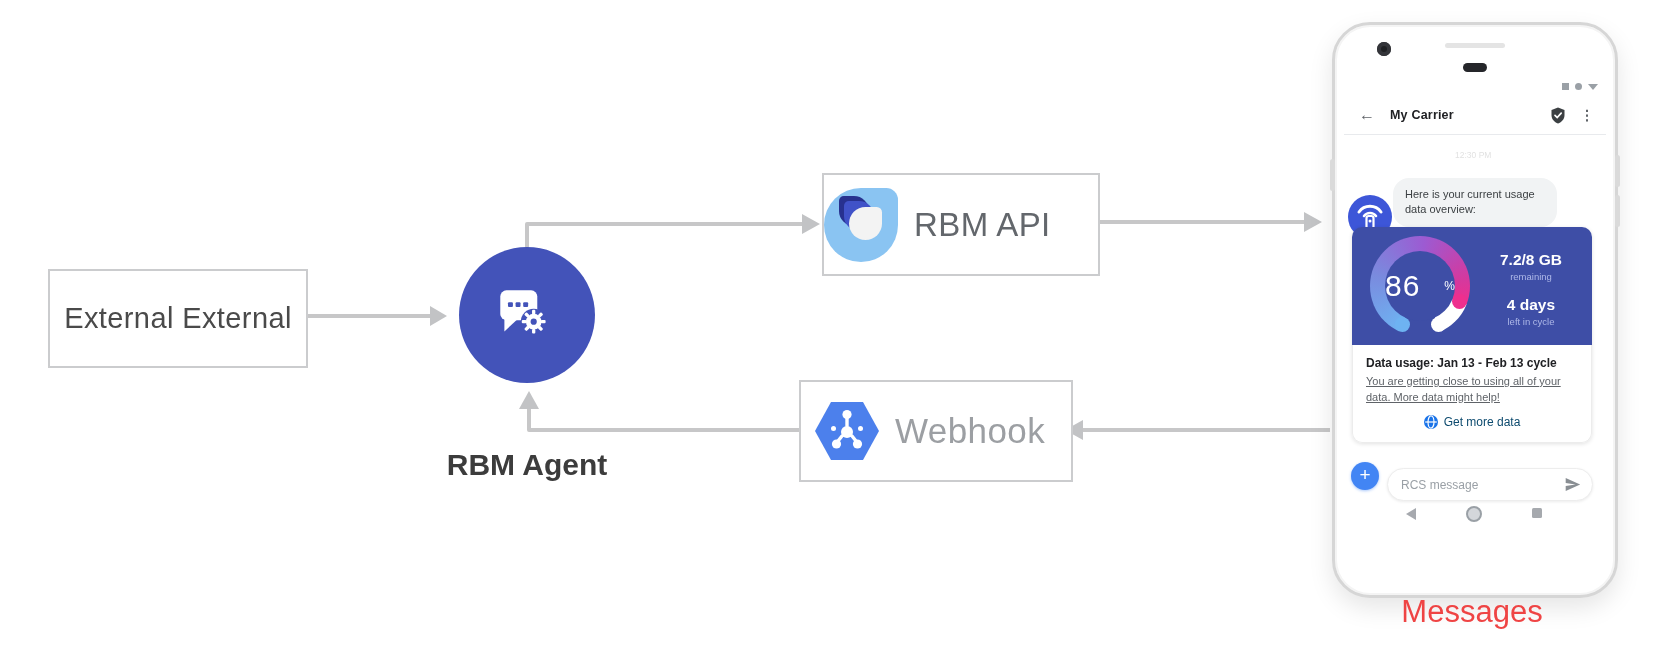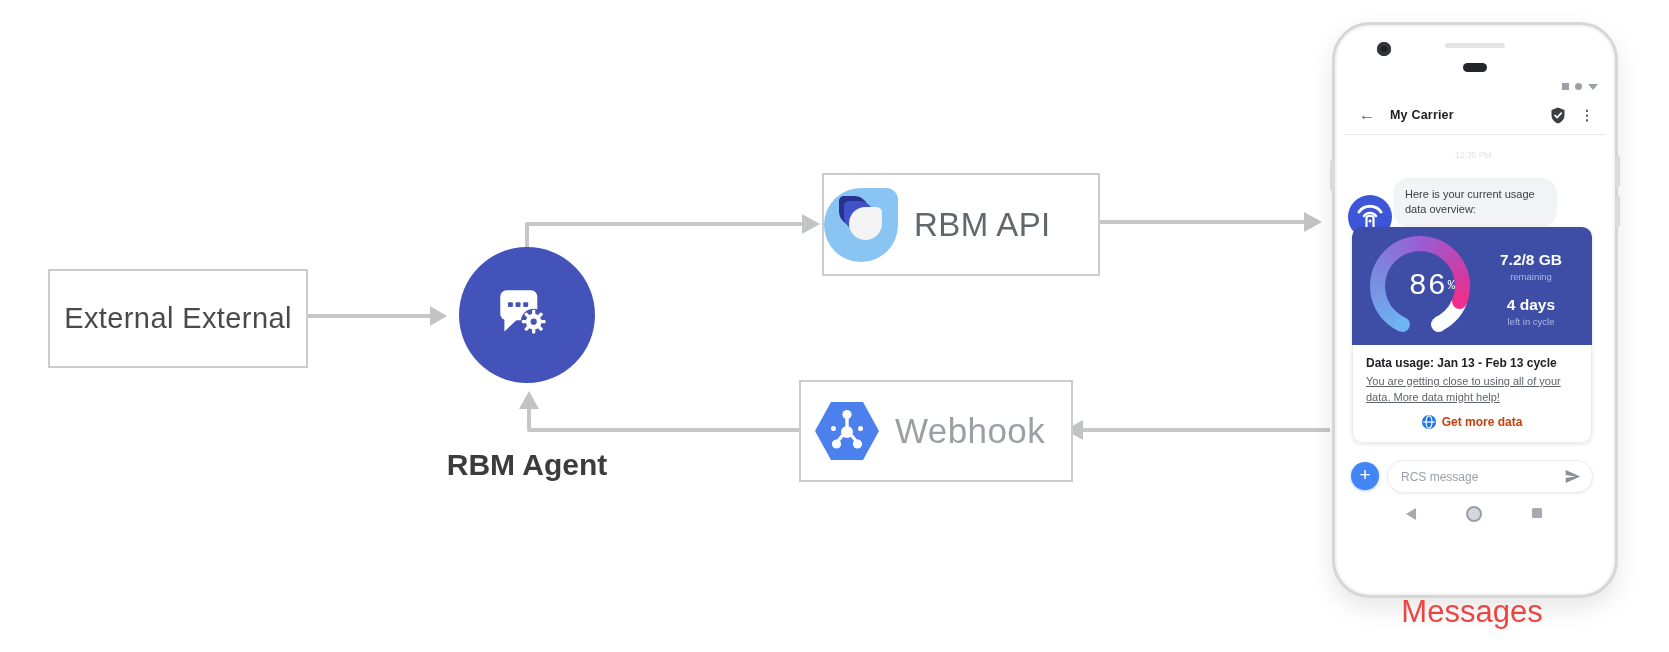--- a/index.html
+++ b/index.html
@@ -62,43 +62,43 @@
   .bubble{position:absolute;left:49px;top:100px;width:164px;box-sizing:border-box;background:#F1F3F4;
           border-radius:16px;padding:9px 12px;font-size:11px;line-height:1.4;color:#3C4043;}
 
   .usage-card{position:absolute;left:8px;top:149px;width:240px;border-radius:10px;
               box-shadow:0 1px 4px rgba(0,0,0,.12);}
   .hero{position:relative;width:240px;height:118px;background:#3E4EA6;border-radius:10px 10px 0 0;}
   .gauge{position:absolute;left:18px;top:9px;width:100px;height:100px;border-radius:50%;
          background:conic-gradient(from 205deg,#6EB3F2 0deg,#7A8ADE 80deg,#9C5BD2 160deg,#D3399F 235deg,
                     #EE2F8E 266deg,#FFFFFF 267deg,#FFFFFF 310deg,transparent 310deg 360deg);}
   .gauge .hole{position:absolute;left:15px;top:15px;width:70px;height:70px;border-radius:50%;background:#3E4EA6;
-               display:flex;align-items:center;justify-content:flex-end;font-family:Liberation Mono, monospace;}
+               display:flex;align-items:center;justify-content:space-between;}
   .gauge .cap{position:absolute;width:15px;height:15px;border-radius:50%;}
   .cap-blue{left:24.5px;top:81px;background:#6EB3F2;}
   .cap-white{left:60.5px;top:81px;background:#FFFFFF;}
   .cap-pink{left:81.9px;top:58.4px;background:#EE2F8E;}
   .pct{font-size:30px;color:#FFF;letter-spacing:1px;}
   .pct-unit{font-size:12px;color:#FFF;margin-left:1px;}
   .hero-col{position:absolute;left:124px;top:0;width:110px;text-align:center;color:#fff;}
   .hv{font-size:15.5px;font-weight:bold;}
   .hl{font-size:9.5px;color:#AEB8E8;margin-top:2px;}
   .hv1{margin-top:24px;} .hv2{margin-top:14px;}
 
   .info{background:#fff;border:1px solid #ECECEC;border-top:none;border-radius:0 0 10px 10px;
         padding:11px 13px 13px;box-sizing:border-box;}
   .info .t{font-size:12px;font-weight:bold;color:#202124;}
   .info .b{font-size:11px;color:#5F6368;line-height:1.45;margin-top:4px;text-decoration:underline;}
   .cta{margin-top:9px;display:flex;align-items:center;justify-content:center;gap:6px;cursor:pointer;}
-  .cta .c-lbl{font-size:12px;font-weight:bold;color:#c2410c;}
+  .cta .c-lbl{font-size:12px;font-weight:normal;color:#0c4a6e;}
 
   .plus-btn{position:absolute;left:7px;top:384px;width:28px;height:28px;border-radius:50%;background:#4285F4;
             color:#fff;font-size:19px;line-height:26px;text-align:center;
             box-shadow:0 1px 3px rgba(66,133,244,.45);}
-  .pill{position:absolute;left:43px;top:382px;width:206px;height:33px;box-sizing:border-box;background:#fff;
+  .pill{position:absolute;left:43px;top:390px;width:206px;height:33px;box-sizing:border-box;background:#fff;
         border:1.5px solid #EDEDED;border-radius:17px;box-shadow:0 1px 3px rgba(0,0,0,.08);
         display:flex;align-items:center;padding:0 11px;}
   .pill input{flex:1;border:none;outline:none;font-size:12px;color:#3C4043;background:transparent;
               font-family:"Liberation Sans",sans-serif;}
   .pill input::placeholder{color:#9AA0A6;}
 
   .navbar{position:absolute;left:0;right:0;top:425px;height:22px;}
   .nav-back{position:absolute;left:62px;top:5px;width:0;height:0;border-top:6px solid transparent;
             border-bottom:6px solid transparent;border-right:10px solid #A6A9AE;}
   .nav-home{position:absolute;left:122px;top:3px;width:12px;height:12px;border-radius:50%;

